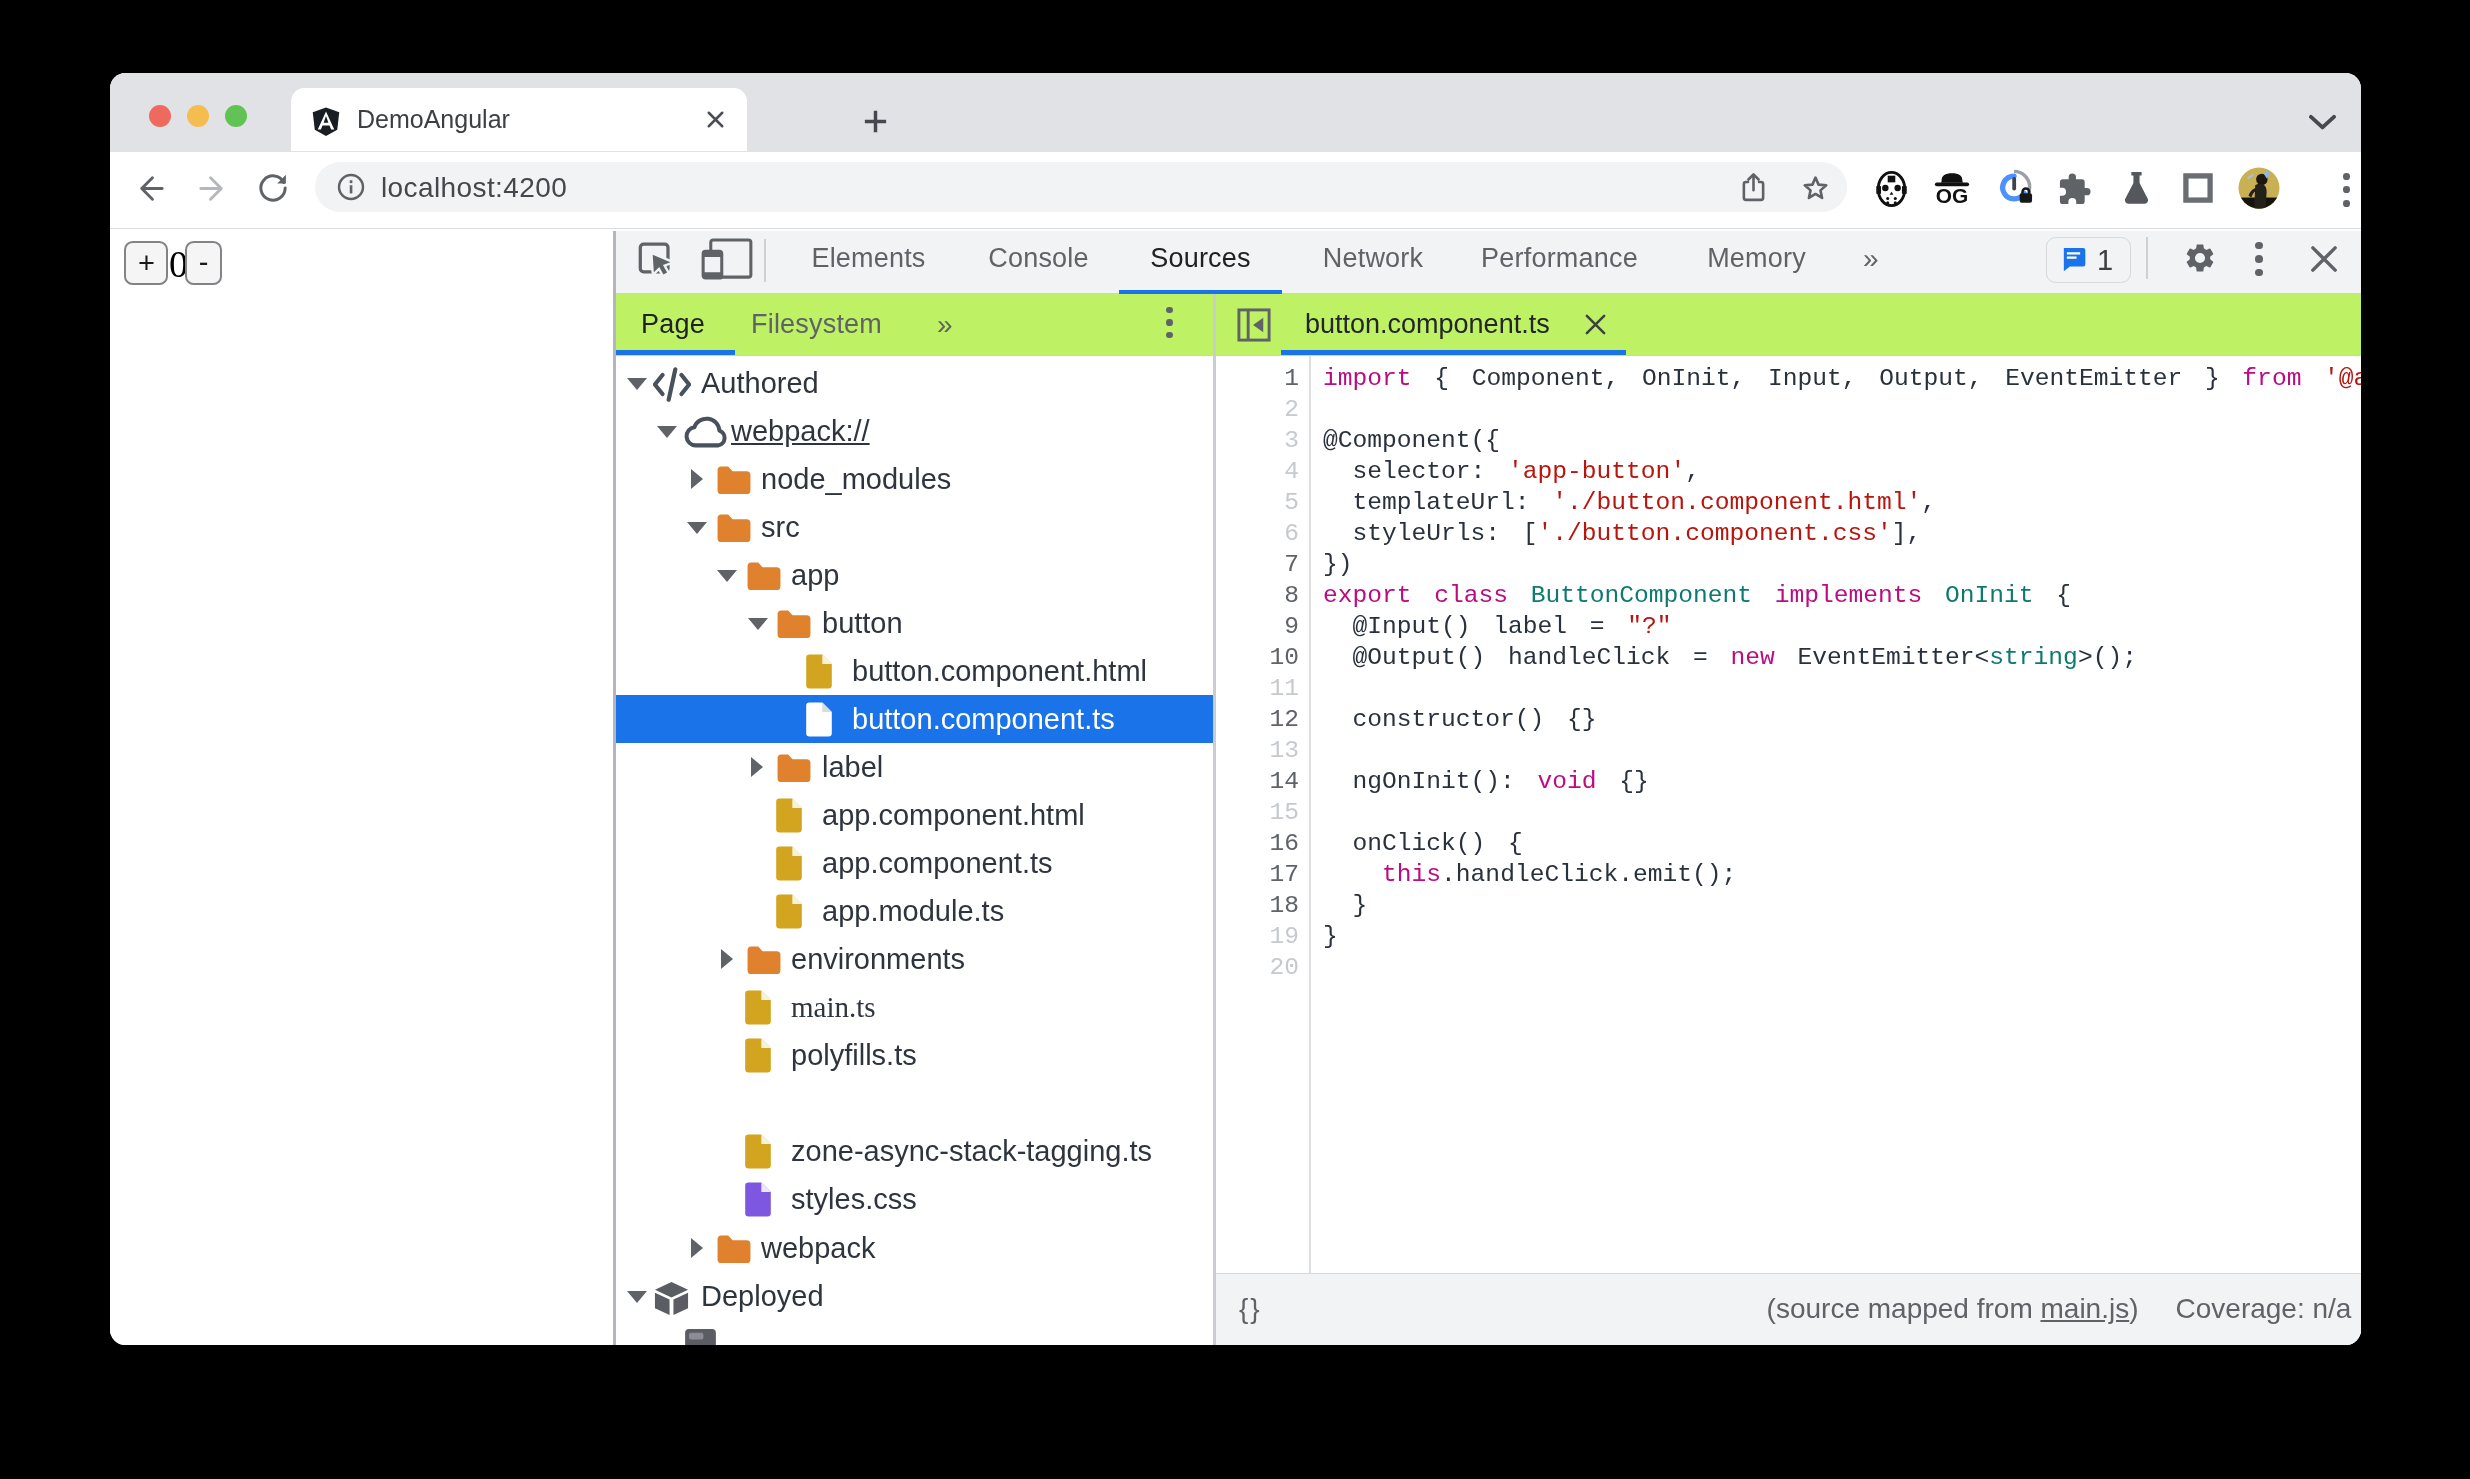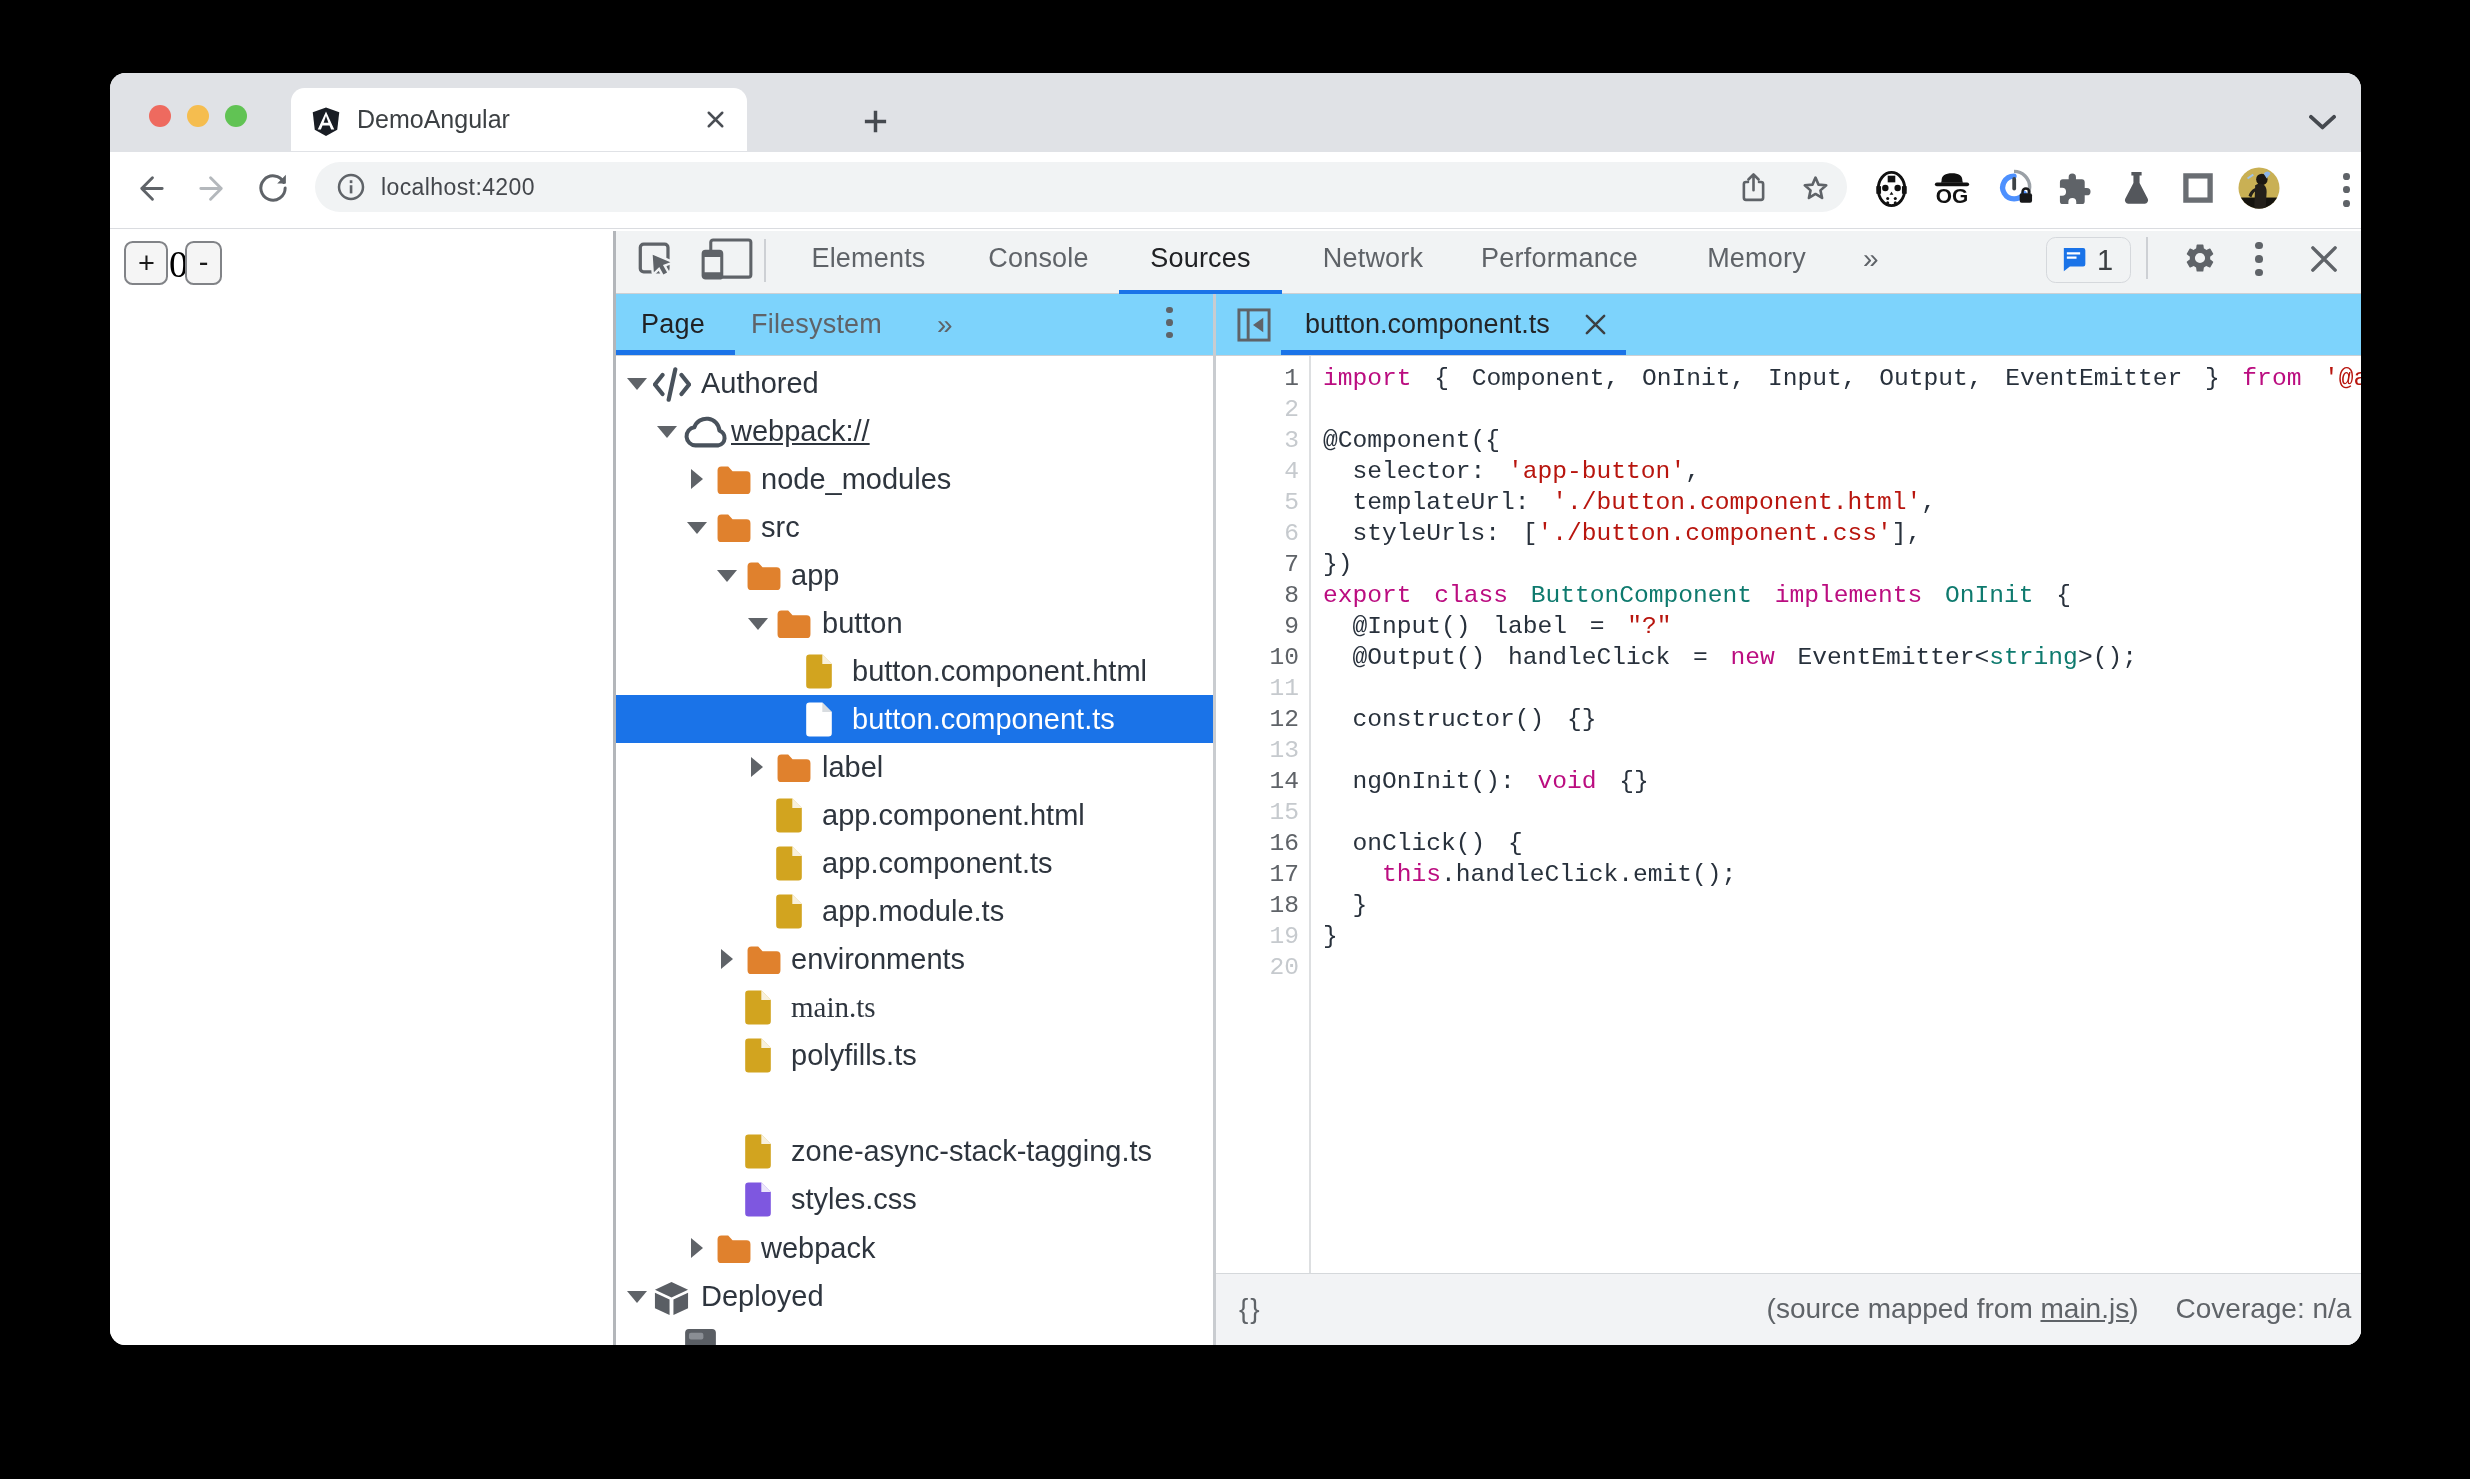--- a/index.html
+++ b/index.html
@@ -10,29 +10,29 @@
     border-radius:15.4px; overflow:hidden; background:#fff;
   }
   
   #titlebar { position:absolute; left:0; top:0; width:100%; height:79px; background:#E0E2E6; }
   .light { position:absolute; top:32px; width:22px; height:22px; border-radius:50%; }
   #tab { position:absolute; left:181px; top:15.4px; width:456px; height:63px; background:#fff; border-radius:13.4px 13.4px 0 0; }
   #tabtitle { position:absolute; left:66px; top:0; height:63px; line-height:63px; font-size:25px; color:#3C4043; }
   
   #navbar { position:absolute; left:0; top:79px; width:100%; height:77px; background:#fff; border-bottom:1.9px solid #DADCE0; }
   #pill { position:absolute; left:205px; top:9.6px; width:1532px; height:50px; background:#F1F3F4; border-radius:25px; }
-  #urltext { position:absolute; left:66px; top:0; height:50px; line-height:51px; font-size:23px; color:#44474C; letter-spacing:0.4px;}
+  #urltext { position:absolute; left:66px; top:0; height:50px; line-height:51px; font-size:28px; color:#44474C; letter-spacing:0.4px;}
   
   #main { position:absolute; left:0; top:158px; width:100%; height:1114px; background:#fff; }
   #pagediv { position:absolute; left:503px; top:158px; width:2.9px; height:1114px; background:#B3B6BA; }
   .macbtn { position:absolute; top:168px; height:44px; background:#F5F5F5; border:2.4px solid #818387; border-radius:8.6px; color:#1a1a1a; text-align:center; }
   
   #dtbar { position:absolute; left:506px; top:158px; width:1745px; height:63px; background:#F1F3F4; border-bottom:1.9px solid #CDD0D4; }
   .dttab { position:absolute; top:0; height:61px; line-height:55px; font-size:27px; letter-spacing:0.2px; color:#5F6368; text-align:center; }
-  #row2 { position:absolute; left:506px; top:221px; width:1794px; height:62px; background:#7dd3fc; border-bottom:1.9px solid #CDD0D4; }
+  #row2 { position:absolute; left:506px; top:221px; width:1794px; height:62px; background:#bef264; border-bottom:1.9px solid #CDD0D4; }
   .row2tab { position:absolute; top:0; height:61px; line-height:61px; font-size:27px; letter-spacing:0.2px; color:#5F6368; }
   #sidebardiv { position:absolute; left:1103px; top:221px; width:2.9px; height:1051px; background:#C9CCD0; }
   #tree { position:absolute; left:506px; top:283px; width:597px; height:989px; background:#fff; overflow:hidden; }
   .trow { position:absolute; left:0; width:597px; height:48px; }
   .trow .lbl { position:absolute; top:0; height:48px; line-height:48px; font-size:29px; color:#2E353E; white-space:nowrap; }
   .tri-d { position:absolute; top:19px; width:0; height:0; border-left:10px solid transparent; border-right:10px solid transparent; border-top:12.5px solid #5F6368; }
   .tri-r { position:absolute; top:14.4px; width:0; height:0; border-top:10px solid transparent; border-bottom:10px solid transparent; border-left:12.5px solid #5F6368; }
   .icon { position:absolute; }
   #selrow { background:#1A73E8; }
   #selrow .lbl { color:#fff; }

